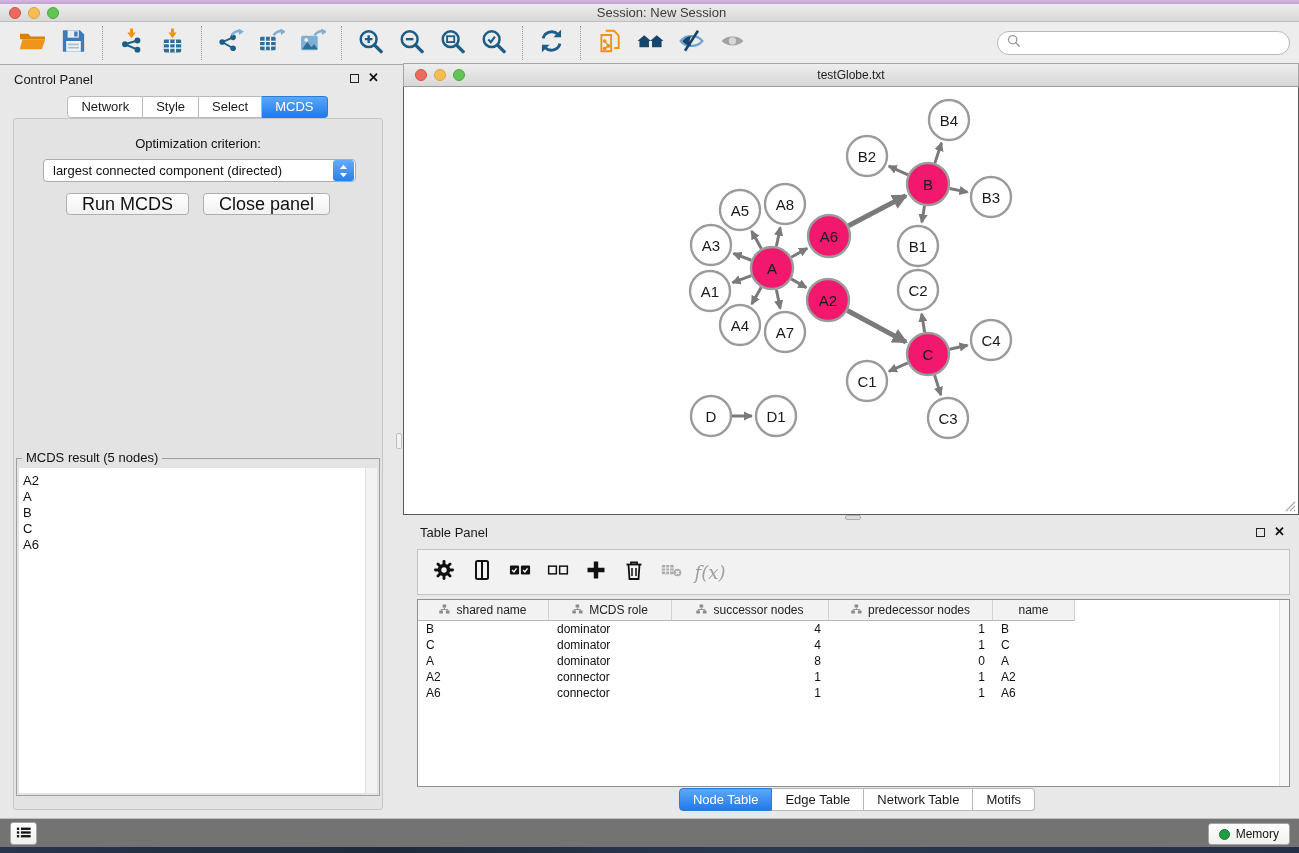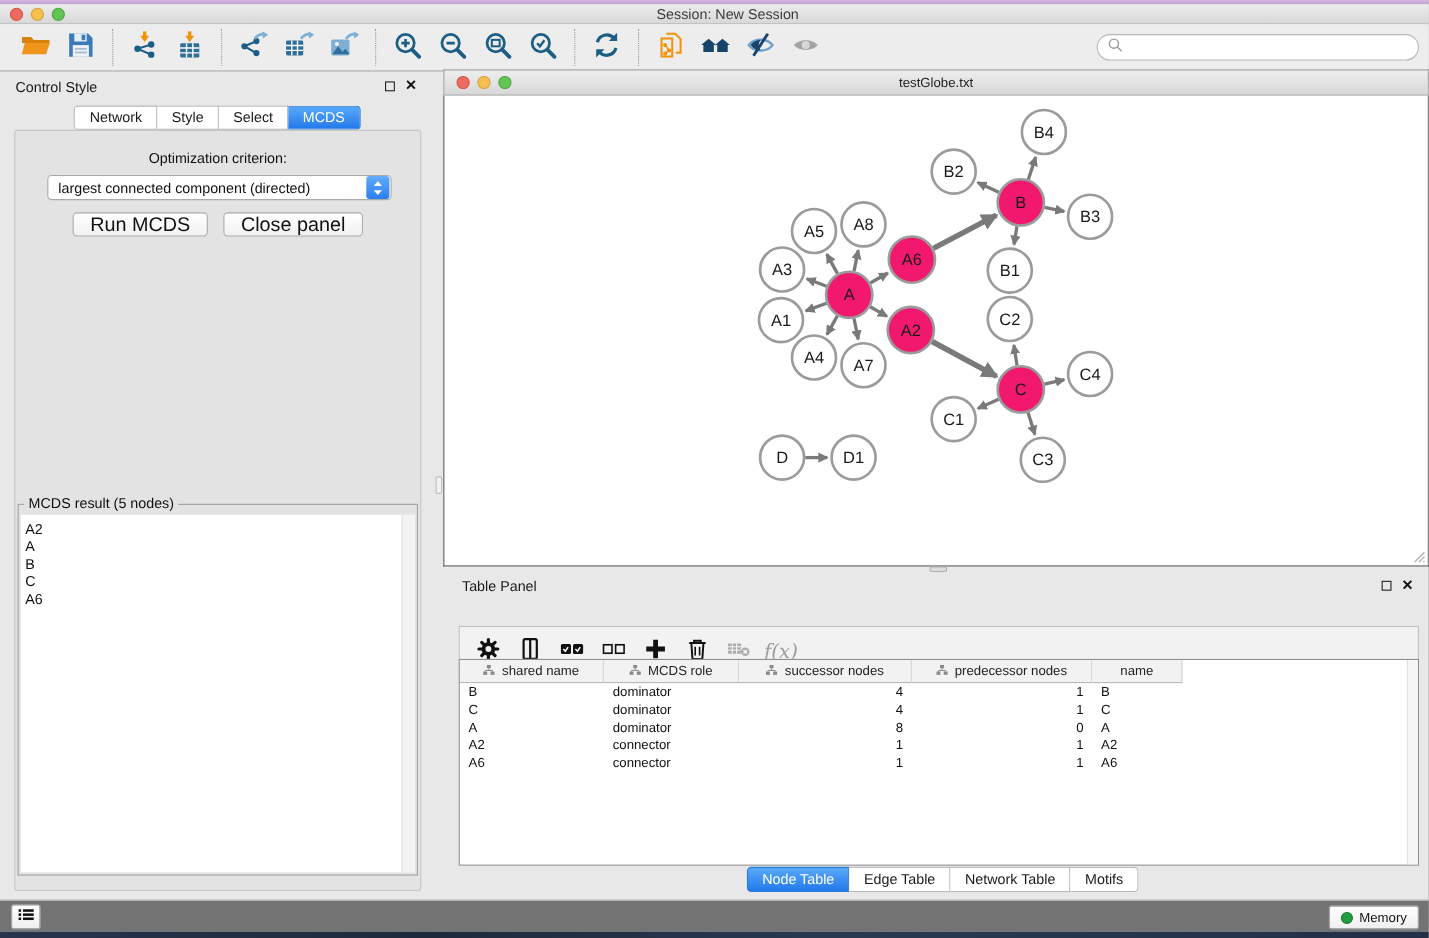--- a/index.html
+++ b/index.html
@@ -80,21 +80,21 @@
   .splitter-h { position:absolute; left:845px; top:515px; width:16px; height:5px; background:#DCDCDC;
     border:1px solid #AFAFAF; border-radius:2px; }
   .splitter-v { position:absolute; left:396px; top:433px; width:6px; height:16px; background:#F2F2F2;
     border:1px solid #BFBFBF; border-radius:2px; }
 
   
   .table-panel { position:absolute; left:403px; top:520px; width:896px; height:296px; }
   .tp-header { position:absolute; left:17px; top:5px; }
   .tp-winbtns { right:14px; top:7px; }
   .tp-toolbar { position:absolute; left:14px; right:9px; top:29px; height:46px; background:#F2F2F2;
-    border:1px solid #C2C2C2; display:flex; align-items:center; padding-left:7px;margin-top:20px; }
+    border:1px solid #C2C2C2; display:flex; align-items:center; padding-left:7px; }
   .tp-btn { width:38px; height:38px; display:flex; align-items:center; justify-content:center; cursor:pointer; }
   .tp-btn svg { width:22px; height:22px; }
   .tp-btn.disabled { cursor:default; }
   .fx-label { font-family:"DejaVu Serif", serif; font-style:italic; font-size:18px; color:#9E9E9E; }
   .tp-table { position:absolute; left:14px; right:9px; top:79px; height:188px; background:#fff;
     border:1px solid #8F8F8F; overflow:hidden; }
   .tbl-header { display:flex; height:21px; }
   .tbl-hcell { background:#F2F2F2; border-right:1px solid #D2D2D2; border-bottom:1px solid #B9B9B9;
     display:flex; align-items:center; justify-content:center; gap:6px; font-size:12px; color:#222; cursor:pointer; }
   .tbl-hcell svg { width:11px; height:10px; }
@@ -269,21 +269,21 @@
     <div class="search-wrap">
       <span id="search-icon-slot"><svg viewBox="0 0 16 16" width="14" height="14">
             <circle cx="6.5" cy="6.5" r="4.7" fill="none" stroke="#9A9A9A" stroke-width="1.5"></circle>
             <path d="M10 10l4.5 4.5" stroke="#9A9A9A" stroke-width="1.5"></path>
           </svg></span>
       <input class="search-input" placeholder="" style="">
     </div>
   </div>
 
   <div class="control-panel">
-    <div class="cp-header panel-title">Control Style</div>
+    <div class="cp-header panel-title">Control Panel</div>
     <div class="win-btns cp-winbtns">
       <span class="float-box"></span>
       <span class="close-x">✕</span>
     </div>
     <div class="cp-tabs seg-tabs">
         <div class="seg-tab">Network</div>
         <div class="seg-tab">Style</div>
         <div class="seg-tab">Select</div>
         <div class="seg-tab active">MCDS</div>
       </div>

